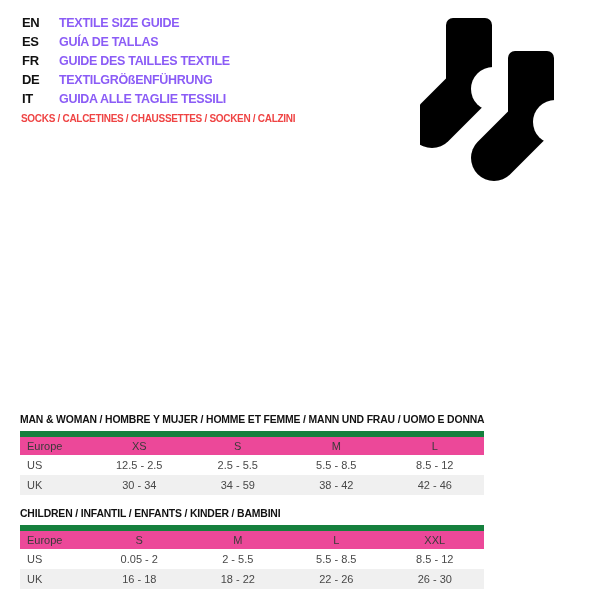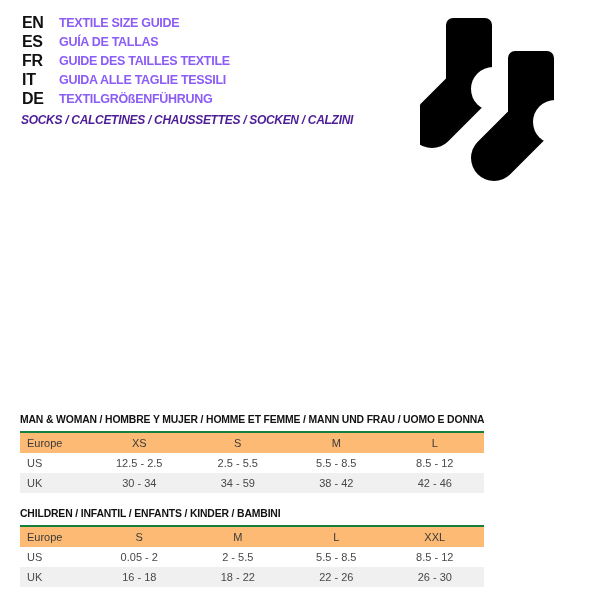--- a/index.html
+++ b/index.html
@@ -3,42 +3,42 @@
 <meta charset="utf-8">
 <style>
   * { margin:0; padding:0; box-sizing:border-box; }
   html,body { width:600px; height:600px; background:#fff;
               font-family:"Liberation Sans", sans-serif; }
   .page { position:relative; width:600px; height:600px; overflow:hidden; background:#fff; }
 
   
   .lang-block { position:absolute; left:22px; top:13px; }
   .lang-row { display:flex; height:19px; align-items:center; }
-  .lang-code { width:37px; font-weight:bold; font-size:16px; color:#111;
+  .lang-code { width:37px; font-weight:bold; font-size:13px; color:#111;
                letter-spacing:-0.3px; }
   .lang-label { font-weight:bold; font-size:12.5px; color:#8b5cf6; letter-spacing:-0.3px;
                 white-space:nowrap; }
 
   
   .category-title { position:absolute; left:21px; top:113px; font-weight:bold;
-                    font-size:12px; color:#4c1d95; letter-spacing:-0.3px; white-space:nowrap;font-style:italic; }
+                    font-size:10px; color:#ef4444; letter-spacing:-0.3px; white-space:nowrap; }
 
   
   .socks-icon { position:absolute; left:420px; top:12px; width:140px; height:172px; }
 
   
   .table-section { position:absolute; left:20px; width:464px;margin-top:8px; }
   .section-man-woman { top:406px; }
   .section-children { top:500px; }
   .table-title { font-weight:bold; font-size:10.4px; color:#111; letter-spacing:-0.15px;
                  white-space:nowrap; margin-bottom:6px; }
   table { border-collapse:collapse; width:464px; table-layout:fixed;
           font-size:11px; color:#484848; }
   col.col-region { width:70px; }
-  thead th { background:#fdba74; border-top:2px solid #15803d; height:21px;
+  thead th { background:#ec4899; border-top:6px solid #15803d; height:21px;
              font-weight:normal; color:#3a3a3a; text-align:center; }
   tbody td { height:20px; text-align:center; }
   tbody tr.row-alt { background:#f0f0f0; }
   .region-cell { text-align:left !important; padding-left:7px; }
 </style>
 </head>
 <body>
 
 <div class="page">
 
@@ -49,26 +49,26 @@
     </div>
     <div class="lang-row">
       <span class="lang-code">ES</span>
       <span class="lang-label">GUÍA DE TALLAS</span>
     </div>
     <div class="lang-row">
       <span class="lang-code">FR</span>
       <span class="lang-label">GUIDE DES TAILLES TEXTILE</span>
     </div>
     <div class="lang-row">
+      <span class="lang-code">DE</span>
+      <span class="lang-label">TEXTILGRÖßENFÜHRUNG</span>
+    </div>
+    <div class="lang-row">
       <span class="lang-code">IT</span>
       <span class="lang-label">GUIDA ALLE TAGLIE TESSILI</span>
-    </div>
-    <div class="lang-row">
-      <span class="lang-code">DE</span>
-      <span class="lang-label">TEXTILGRÖßENFÜHRUNG</span>
     </div>
   </div>
 
   <div class="category-title">SOCKS / CALCETINES / CHAUSSETTES / SOCKEN / CALZINI</div>
 
   <div class="socks-icon">
     <svg width="140" height="172" viewBox="0 0 140 172" xmlns="http://www.w3.org/2000/svg" aria-hidden="true">
 
       <g>
         <rect x="26" y="6" width="46" height="76" rx="7" fill="#000"></rect>

